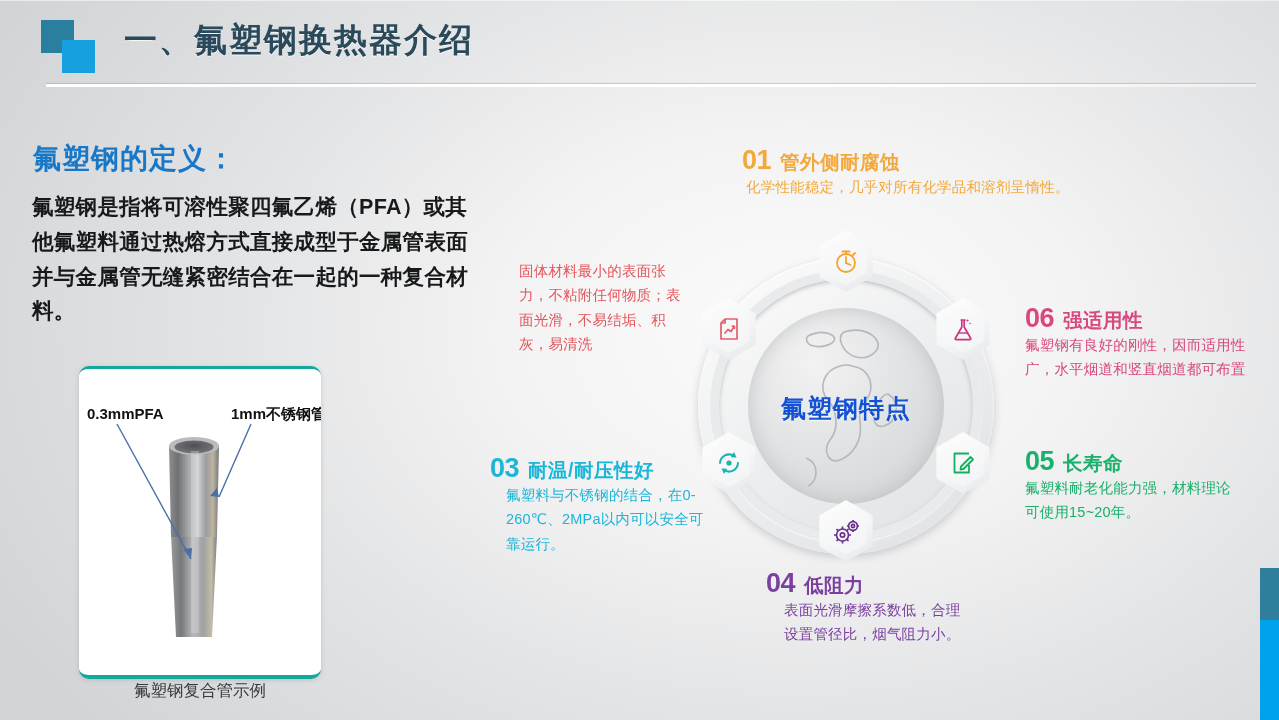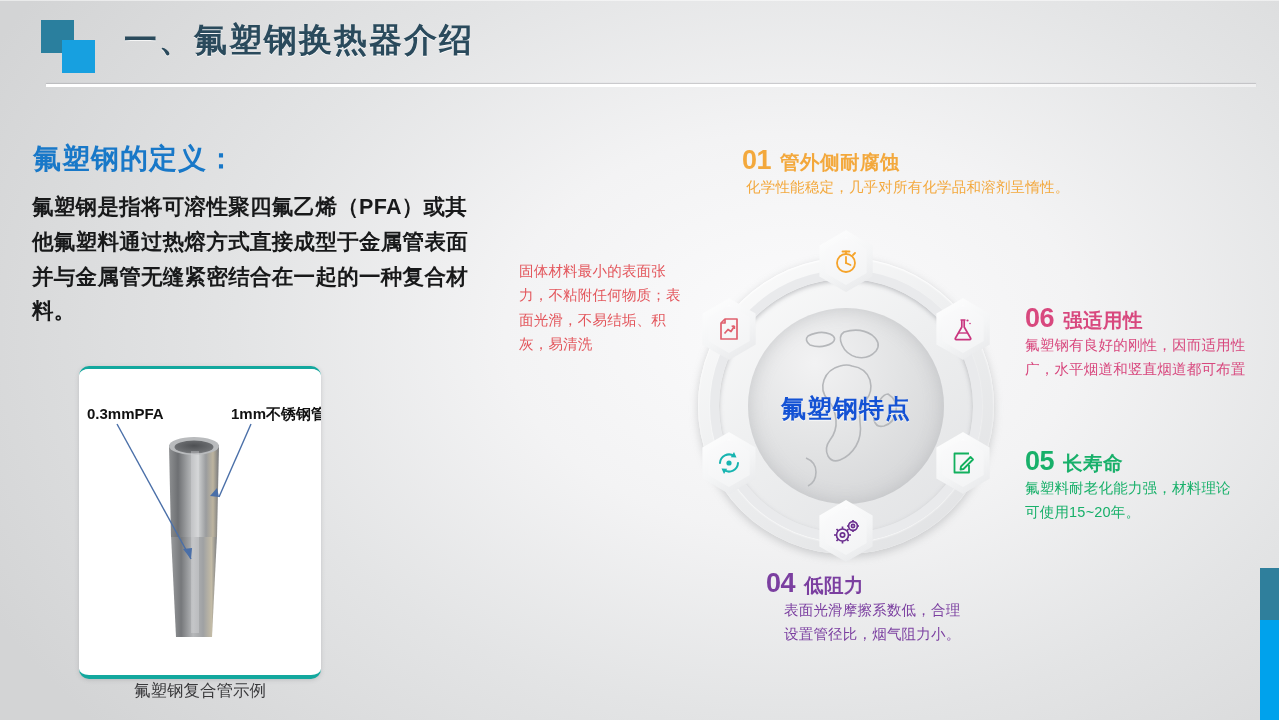--- a/index.html
+++ b/index.html
@@ -304,20 +304,26 @@
     <div class="fhead">
       <span class="fnum" style="color: rgb(243, 168, 60);">01</span><span class="ftitle" style="color: rgb(243, 168, 60);">管外侧耐腐蚀</span>
     </div>
     <div class="fdesc" style="color: rgb(243, 168, 60);">化学性能稳定，几乎对所有化学品和溶剂呈惰性。</div>
   </div>
 
   <div class="feat f02">
     <div class="fdesc" style="color: rgb(227, 86, 92);">固体材料最小的表面张力，不粘附任何物质；表面光滑，不易结垢、积灰，易清洗</div>
   </div>
 
+  <div class="feat f03">
+    <div class="fhead">
+      <span class="fnum" style="color: rgb(26, 182, 216);">03</span><span class="ftitle" style="color: rgb(26, 182, 216);">耐温/耐压性好</span>
+    </div>
+    <div class="fdesc" style="color: rgb(26, 182, 216);">氟塑料与不锈钢的结合，在0-260℃、2MPa以内可以安全可靠运行。</div>
+  </div>
 
   <div class="feat f04">
     <div class="fhead">
       <span class="fnum" style="color: rgb(123, 63, 160); margin-top: 22px;">04</span><span class="ftitle" style="color: rgb(123, 63, 160);">低阻力</span>
     </div>
     <div class="fdesc" style="color: rgb(123, 63, 160);">表面光滑摩擦系数低，合理设置管径比，烟气阻力小。</div>
   </div>
 
   <div class="feat f05">
     <div class="fhead">

